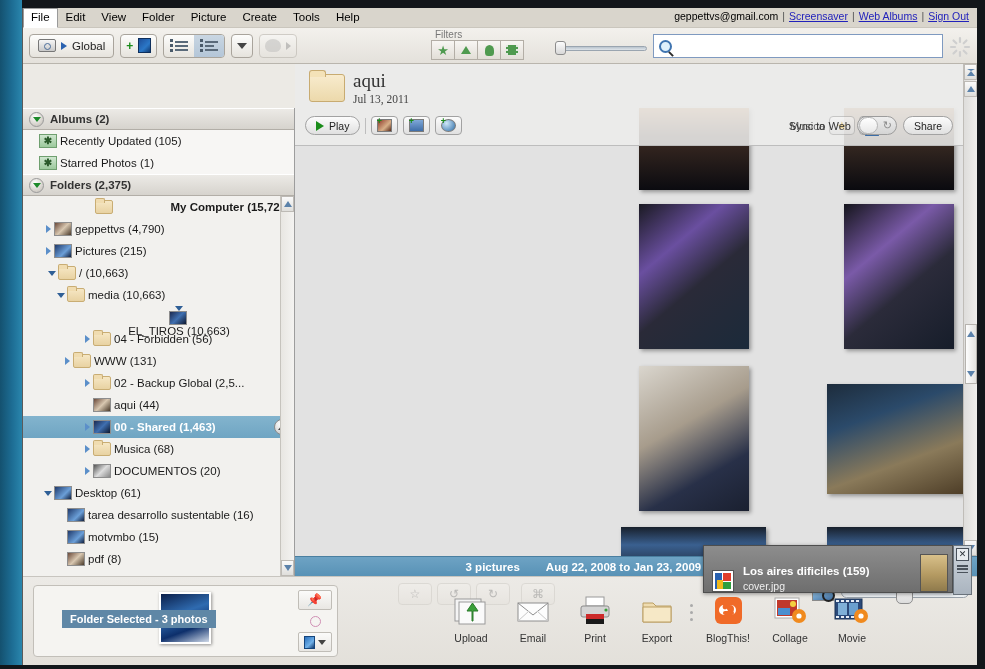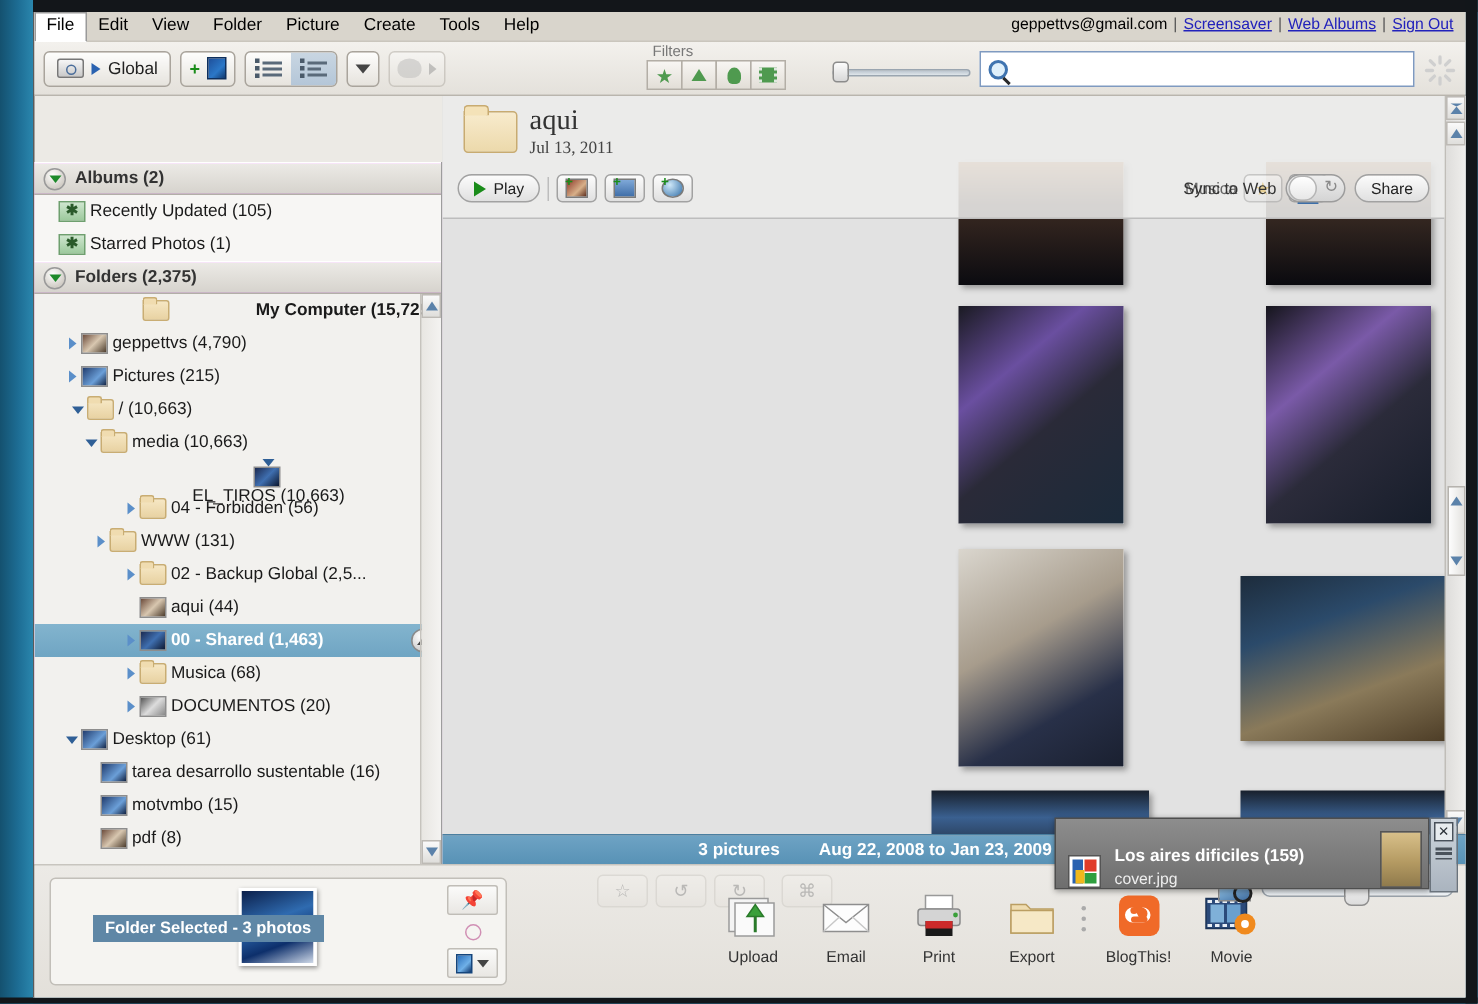--- a/index.html
+++ b/index.html
@@ -752,20 +752,31 @@
           <i style="width:3px;height:3px;background:#aaa;display:block;border-radius:50%"></i>
         </div>
         <div class="act">
           <div class="gico"><svg width="40" height="32" viewBox="0 0 40 32">
               <rect x="7" y="2" width="27" height="27" rx="6" fill="#f06a28"></rect>
               <path d="M17 10 h5 a4 4 0 0 1 0 8 h-1 a4 4 0 0 0 0 0 M16 10 a5 5 0 0 0 0 10 h7 a5 5 0 0 0 0-10" fill="#fff"></path>
               <circle cx="17" cy="12" r="2.4" fill="#f06a28"></circle>
               <rect x="15" y="16" width="11" height="4" rx="2" fill="#f06a28"></rect>
             </svg></div>
           <div class="lbl">BlogThis!</div>
+        </div>
+        <div class="act">
+          <div class="gico"><svg width="40" height="32" viewBox="0 0 40 32">
+              <rect x="5" y="3" width="24" height="20" fill="#fff" stroke="#aaa"></rect>
+              <rect x="7" y="5" width="20" height="16" fill="#c0392b"></rect>
+              <rect x="8" y="13" width="12" height="7" fill="#4a8fd0"></rect>
+              <circle cx="23" cy="9" r="3" fill="#f4d03f"></circle>
+              <circle cx="29" cy="21" r="7" fill="#f08a1e"></circle>
+              <circle cx="29" cy="21" r="2.6" fill="#fff"></circle>
+            </svg></div>
+          <div class="lbl">Collage</div>
         </div>
         <div class="act">
           <div class="gico"><svg width="40" height="32" viewBox="0 0 40 32">
               <rect x="3" y="4" width="27" height="20" fill="#2b4a7a" stroke="#1b3356"></rect>
               <rect x="6" y="8" width="9" height="12" fill="#7fb0d8"></rect>
               <rect x="17" y="8" width="9" height="12" fill="#6aa0cf"></rect>
               <g fill="#e8eef5">
                 <rect x="4" y="5" width="3" height="2"></rect>
                 <rect x="9" y="5" width="3" height="2"></rect>
                 <rect x="14" y="5" width="3" height="2"></rect>

